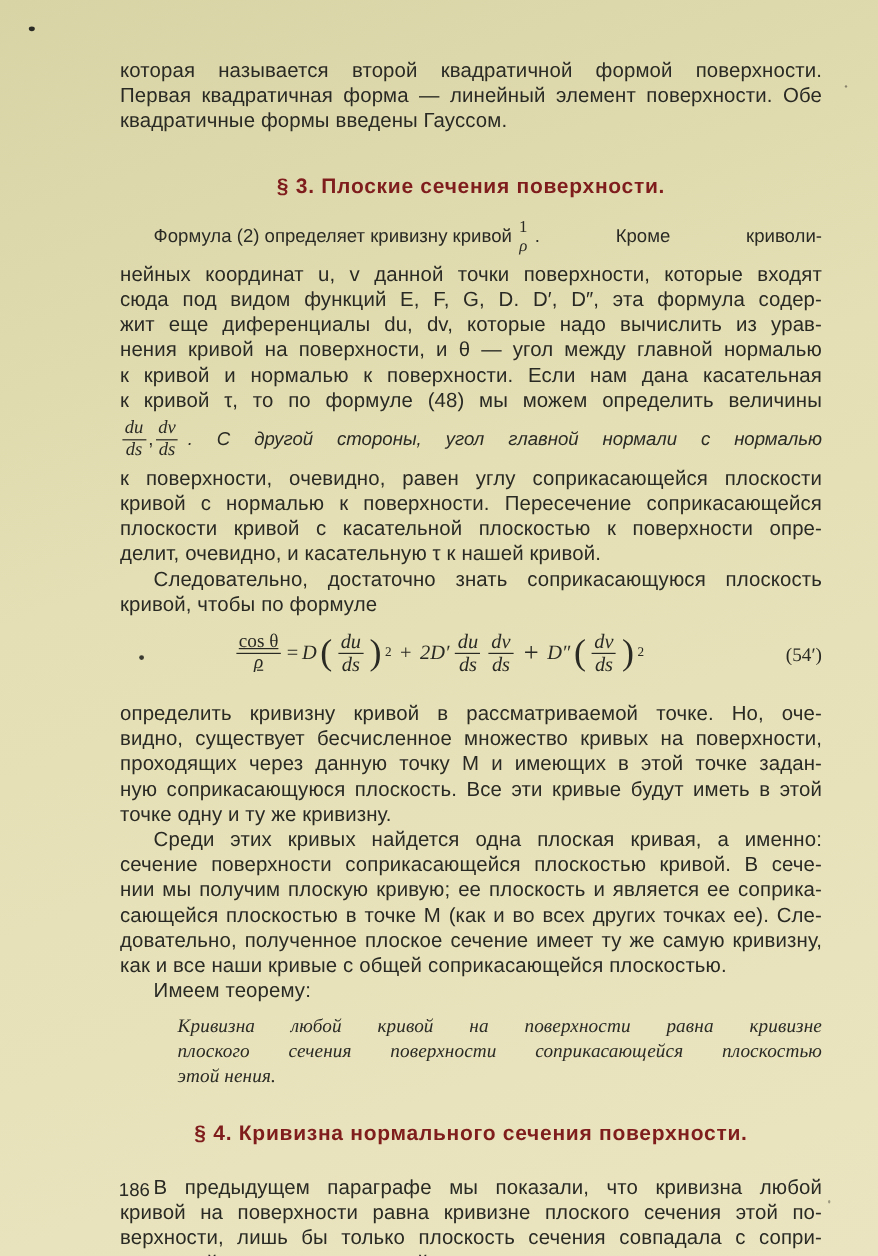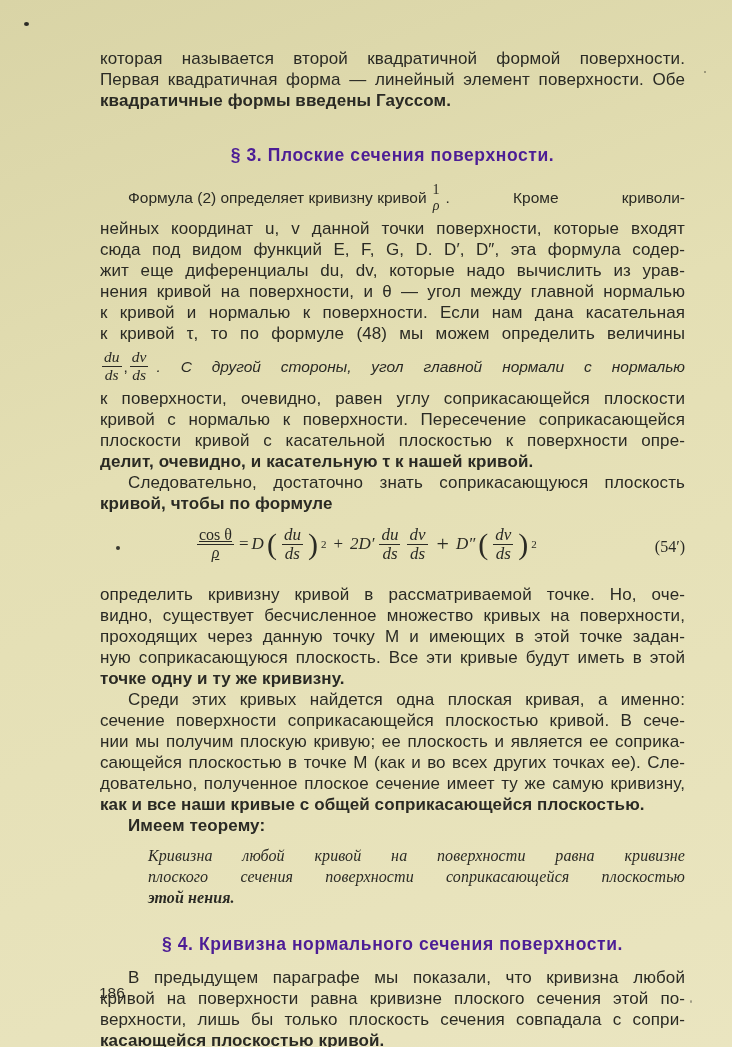--- a/index.html
+++ b/index.html
@@ -25,32 +25,31 @@
     .line {
       font-size: 17px;
       line-height: 21px;
       white-space: nowrap;
       text-align: justify;
       text-align-last: justify;
       letter-spacing: 0.1px;
     }
     .line.last {
       text-align-last: left;
-      font-weight: bold;
     }
     .indent { padding-left: 28px; }
     .heading {
       font-weight: bold;
       font-size: 17.5px;
       text-align: center;
       letter-spacing: 0.6px;
-      color: #4c1d95;
+      color: #7f1d1d;
     }
     .h3 { margin-top: 34px; margin-bottom: 12px; }
-    .h4 { margin-top: 26px; margin-bottom: 12px; }
+    .h4 { margin-top: 26px; margin-bottom: 24px; }
     .theorem {
       font-style: italic;
       font-family: "Liberation Serif", "DejaVu Serif", serif;
       font-size: 16px;
       line-height: 21px;
       padding-left: 48px;
       padding-right: 0;
     }
     .theorem .line { font-size: 16px; }
     .math { font-family: "Liberation Serif", "DejaVu Serif", serif; font-style: italic; }

